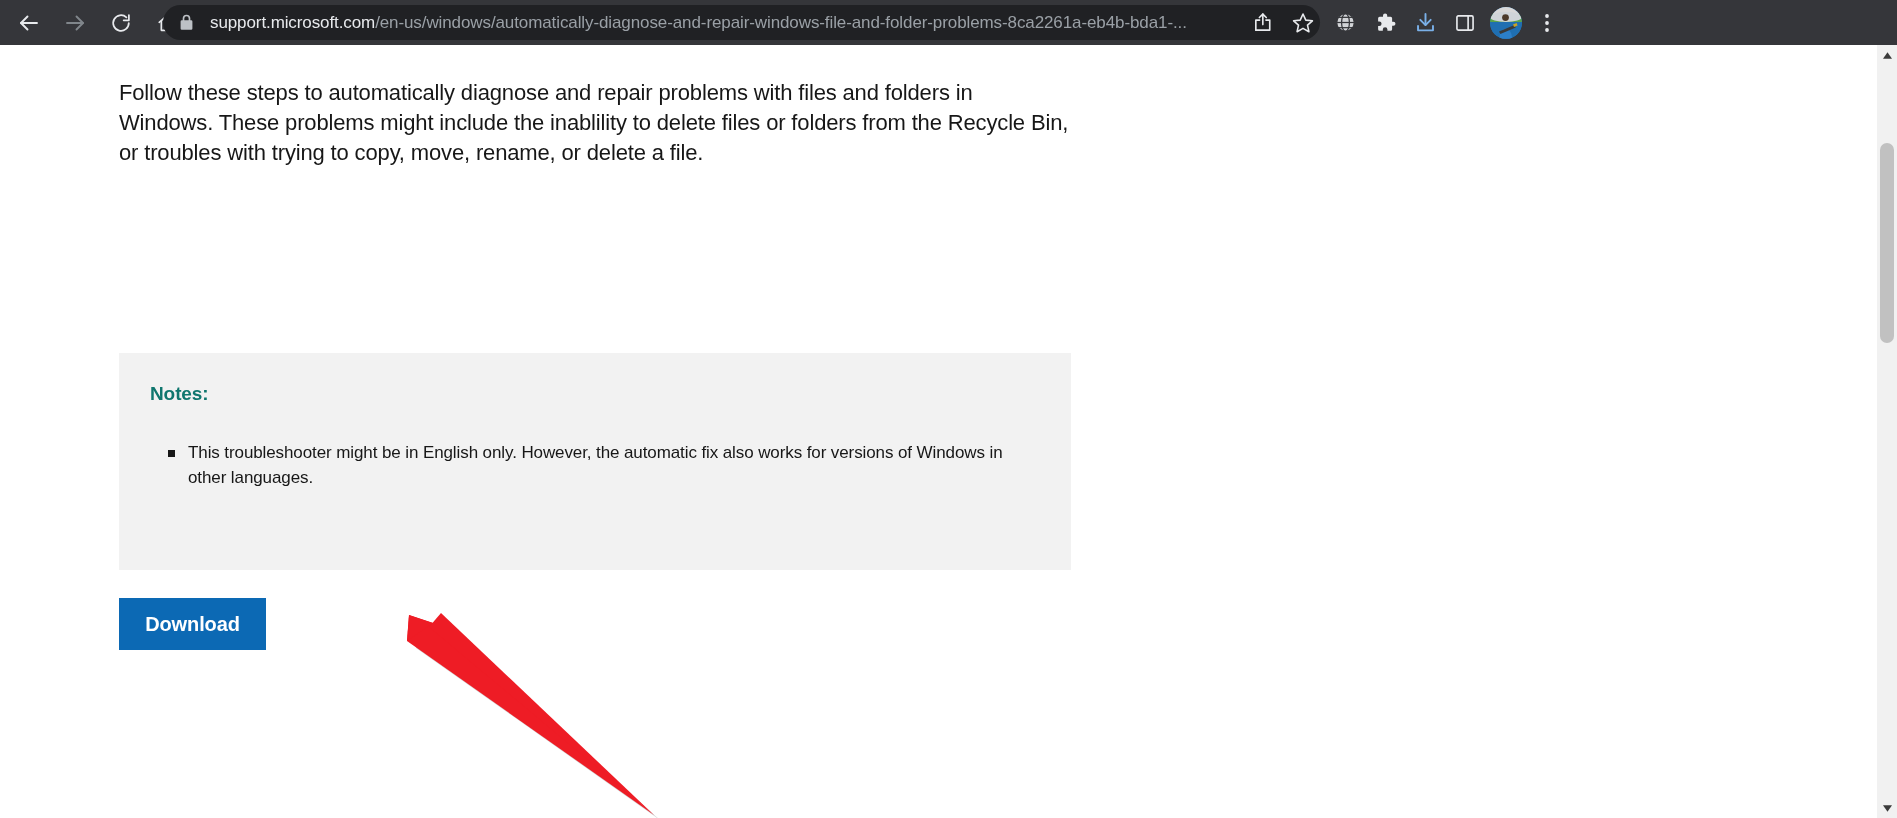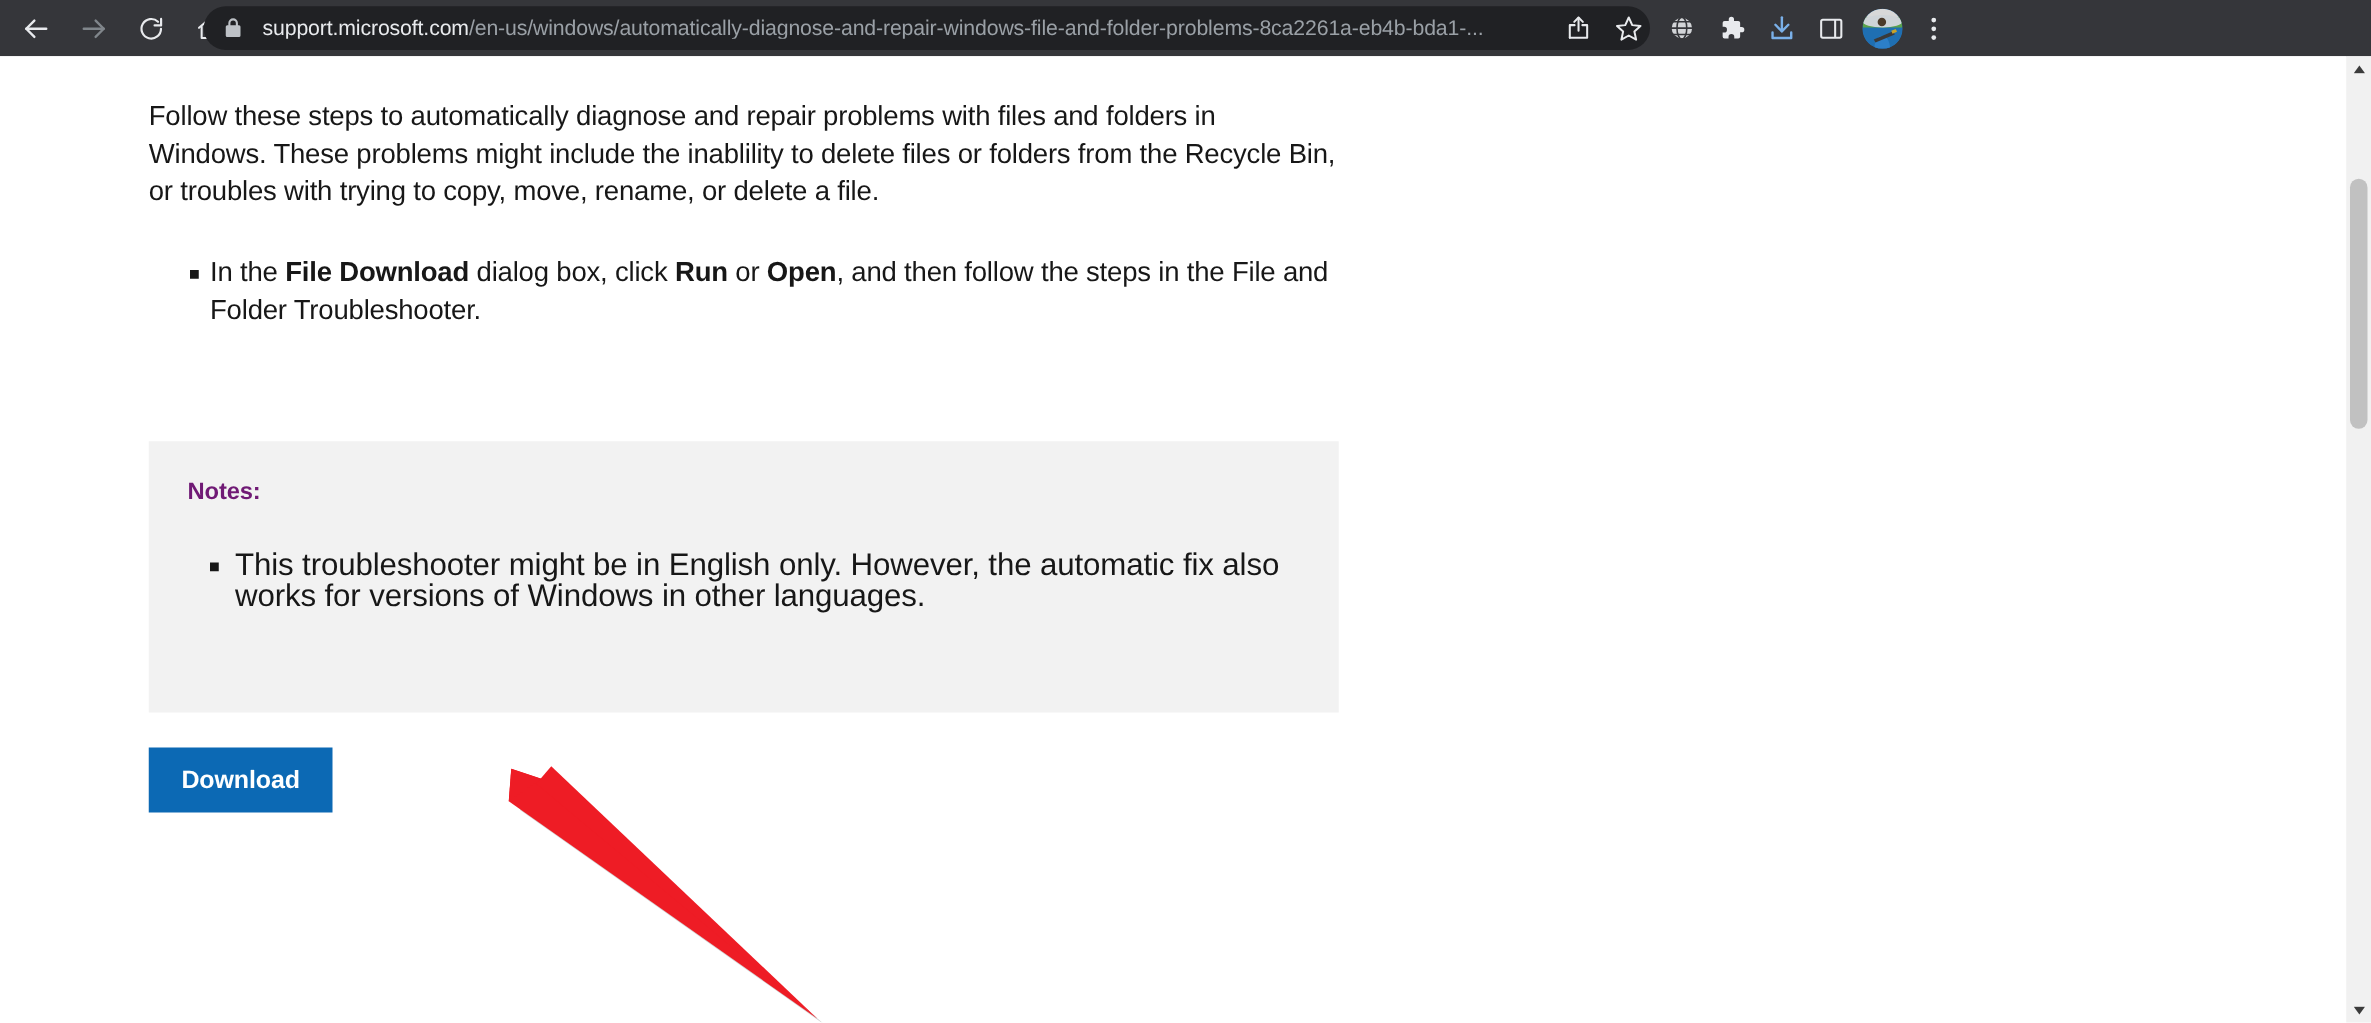--- a/index.html
+++ b/index.html
@@ -147,34 +147,34 @@
     top: 308px;
     width: 952px;
     height: 217px;
     background: #f2f2f2;
   }
   #notes-title {
     position: absolute;
     left: 31px; top: 30px;
     font-size: 19px;
     font-weight: bold;
-    color: #701a75;
+    color: #0f766e;
     letter-spacing: -0.1px;
   }
   #notes-list {
     position: absolute;
     left: 31px; top: 68px;
     width: 880px;
     list-style: none;
   }
   #notes-list > li {
     position: relative;
     padding-left: 38px;
     margin-top: 19px;
-    font-size: 25px;
+    font-size: 17px;
     line-height: 25px;
     color: #171717;
     letter-spacing: -0.1px;
   }
   #notes-list > li::before {
     content: "";
     position: absolute;
     left: 18px;
     top: 10px;
     width: 7px; height: 7px;
@@ -355,23 +355,20 @@
     </div>
   </div>
 </div>
 
 <div id="page-viewport">
   <div id="content">
 
     <p id="intro" class="para">Follow these steps to automatically diagnose and repair problems with files and folders in Windows. These problems might include the inablility to delete files or folders from the Recycle Bin, or troubles with trying to copy, move, rename, or delete a file.</p>
 
     <ul id="steps-list" class="sq-list">
-      <li class="para">
-        <span>In the </span><b>File Download</b><span> dialog box, click </span><b>Run</b><span> or </span><b>Open</b><span>, and then follow the steps in the File and Folder Troubleshooter.</span>
-      </li>
     </ul>
 
     <div id="notes-box">
       <div id="notes-title">Notes:</div>
       <ul id="notes-list">
         <li>This troubleshooter might be in English only. However, the automatic fix also works for versions of Windows in other languages.</li>
       </ul>
     </div>
 
     <button id="download-button">Download</button>

